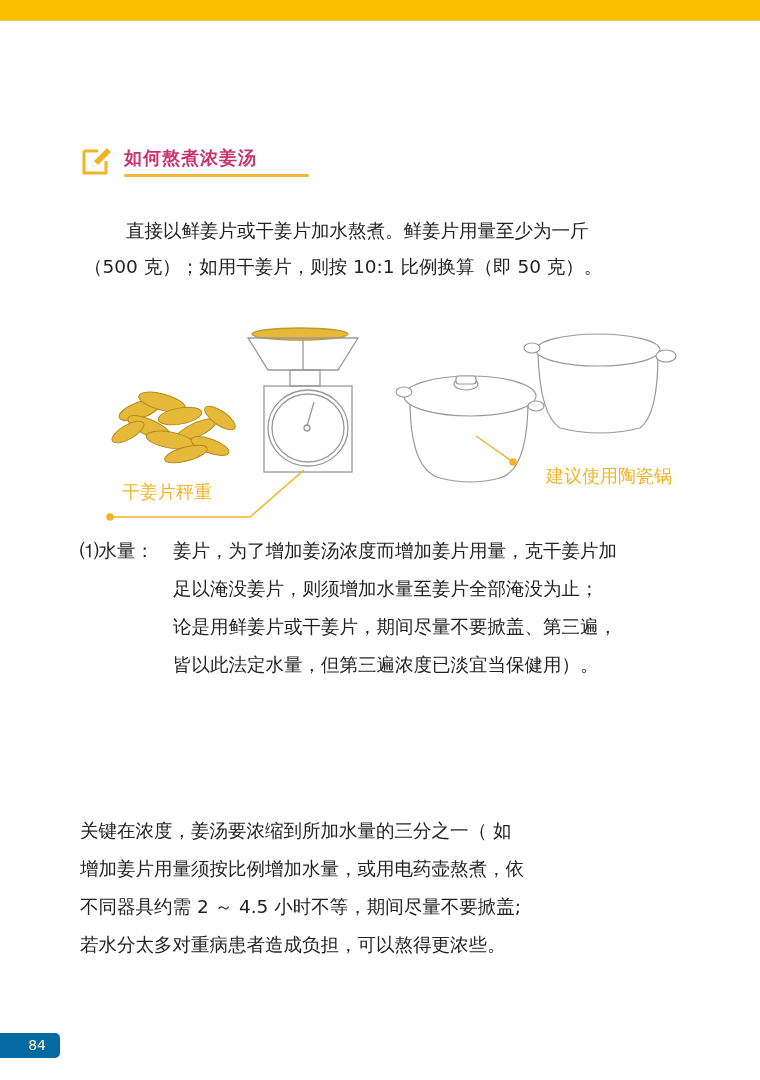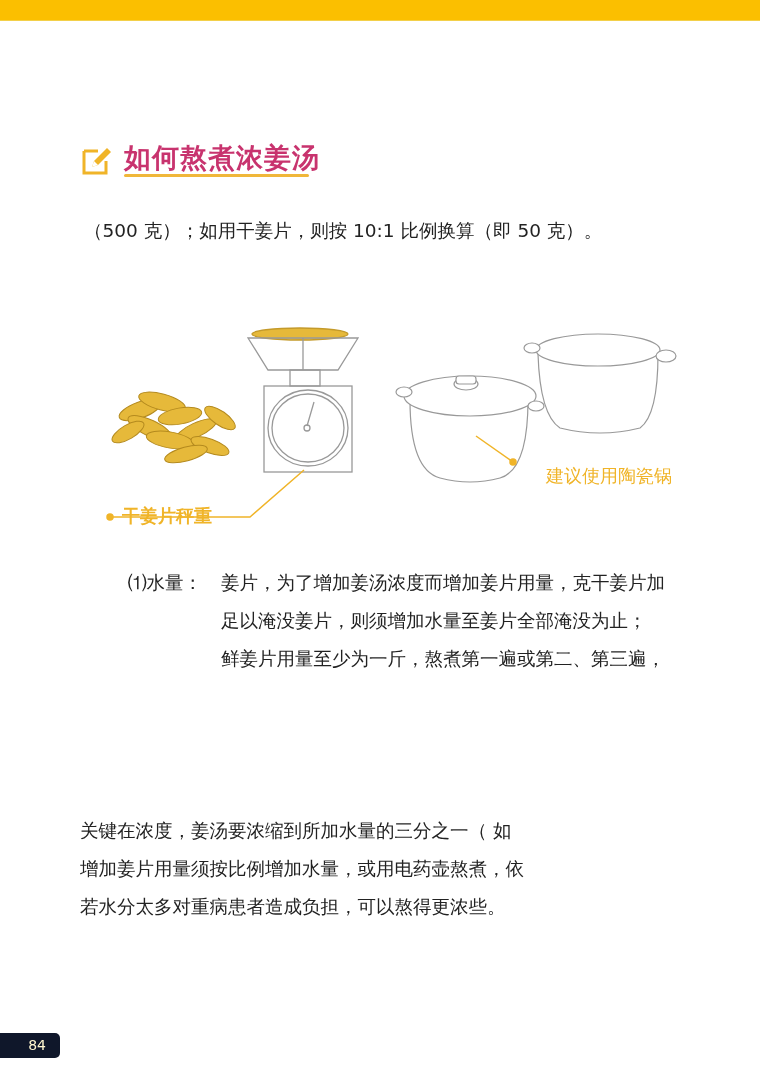--- a/index.html
+++ b/index.html
@@ -5,50 +5,51 @@
   html, body { margin: 0; padding: 0; }
   body {
     width: 760px; height: 1080px; position: relative; overflow: hidden;
     background: #ffffff;
     font-family: "DejaVu Sans", "Liberation Sans", sans-serif;
     color: #222;
   }
   .top-band { position: absolute; left: 0; top: 0; width: 760px; height: 20px; background: #fbbf00; border-bottom: 1px solid #f3d04a; }
   .title-row { position: absolute; left: 80px; top: 140px; height: 40px; display: flex; align-items: center; }
   .title-icon { width: 34px; height: 34px; margin-right: 10px; }
-  .title-text { font-size: 27px; color: #c8336e; font-weight: bold; letter-spacing: 1px; position: relative; padding-bottom: 4px; }
+  .title-text { font-size: 18px; color: #c8336e; font-weight: bold; letter-spacing: 1px; position: relative; padding-bottom: 4px; }
   .title-underline { position: absolute; left: 124px; top: 174px; width: 185px; height: 3px; background: #f0b73a; border-radius: 2px; }
   .intro { position: absolute; left: 84px; top: 213px; width: 610px; font-size: 18.5px; line-height: 36px; }
   .intro p { margin: 0; }
   .intro .l1 { padding-left: 42px; }
   .figure { position: absolute; left: 100px; top: 320px; width: 600px; height: 210px; }
   .cap { position: absolute; font-size: 18px; color: #f0b428; }
   .list { position: absolute; left: 80px; width: 620px; font-size: 18.5px; line-height: 38px; }
   .item-row { display: flex; }
   .item-label { width: 93px; flex: none; white-space: nowrap; }
   .item-body { flex: 1; }
   .item-body div { white-space: nowrap; }
-  .page-num { position: absolute; left: 0; top: 1033px; width: 60px; height: 25px; background: #0f172a; border-radius: 0 5px 5px 0; color: #fff7d0; font-size: 14px; text-align: right; padding-right: 14px; box-sizing: border-box; line-height: 25px; }
+  .page-num { position: absolute; left: 0; top: 1033px; width: 60px; height: 25px; background: #0369a1; border-radius: 0 5px 5px 0; color: #fff7d0; font-size: 14px; text-align: right; padding-right: 14px; box-sizing: border-box; line-height: 25px; }
 </style>
 </head>
 <body>
 
 <div class="top-band"></div>
 
 <div class="title-row">
   <svg class="title-icon" viewBox="0 0 34 34">
     <path d="M4 8 H18 M4 8 V30 H26 V18" fill="none" stroke="#f0b428" stroke-width="3"></path>
     <path d="M12 24 L14 18 L27 5 L31 9 L18 22 Z" fill="#f0b428"></path>
     <path d="M12 24 L14 18 L18 22 Z" fill="#fff"></path>
   </svg>
   <span class="title-text">如何熬煮浓姜汤</span>
 </div>
 <div class="title-underline"></div>
 
 <div class="intro">
+  <p class="l1">直接以鲜姜片或干姜片加水熬煮。鲜姜片用量至少为一斤</p>
   <p>（500 克）；如用干姜片，则按 10:1 比例换算（即 50 克）。</p>
 </div>
 
 <div class="figure">
   <svg width="600" height="210" viewBox="0 0 600 210">
 
     <g fill="#e6b93a" stroke="#b48a1e" stroke-width="1">
       <ellipse cx="40" cy="90" rx="22" ry="8" transform="rotate(-20 40 90)"></ellipse>
       <ellipse cx="62" cy="82" rx="24" ry="8" transform="rotate(15 62 82)"></ellipse>
       <ellipse cx="80" cy="96" rx="22" ry="8" transform="rotate(-10 80 96)"></ellipse>
@@ -86,38 +87,40 @@
       <ellipse cx="436" cy="86" rx="8" ry="5"></ellipse>
     </g>
 
     <g stroke="#f0b428" stroke-width="1.5" fill="#f0b428">
       <polyline points="10,197 150,197 204,150" fill="none"></polyline>
       <circle cx="10" cy="197" r="3"></circle>
       <line x1="376" y1="116" x2="413" y2="142"></line>
       <circle cx="413" cy="142" r="3"></circle>
     </g>
   </svg>
-  <div class="cap" style="left:22px; top:184px;font-weight:bold;">干姜片秤重</div>
+  <div class="cap" style="left:22px; top:160px;">干姜片秤重</div>
   <div class="cap" style="left:426px; top:144px;margin-left:20px;">建议使用陶瓷锅</div>
 </div>
 
-<div class="list" style="top:564px;margin-left:48px;">
+<div class="list" style="top:532px;">
   <div class="item-row">
     <div class="item-label">⑴水量：</div>
     <div class="item-body">
       <div>姜片，为了增加姜汤浓度而增加姜片用量，克干姜片加</div>
       <div>足以淹没姜片，则须增加水量至姜片全部淹没为止；</div>
-      <div>鲜姜片用量至少为一斤，熬煮第一遍或第二、第三遍，</div>
+      <div>论是用鲜姜片或干姜片，期间尽量不要掀盖、第三遍，</div>
+      <div>皆以此法定水量，但第三遍浓度已淡宜当保健用）。</div>
     </div>
   </div>
 </div>
 
 <div class="list" style="top:812px;">
   <div class="item-row">
     <div class="item-body">
       <div>关键在浓度，姜汤要浓缩到所加水量的三分之一（ 如</div>
       <div>增加姜片用量须按比例增加水量，或用电药壶熬煮，依</div>
+      <div>不同器具约需 2 ～ 4.5 小时不等，期间尽量不要掀盖;</div>
       <div>若水分太多对重病患者造成负担，可以熬得更浓些。</div>
     </div>
   </div>
 </div>
 
 <div class="page-num">84</div>
 
 </body></html>

